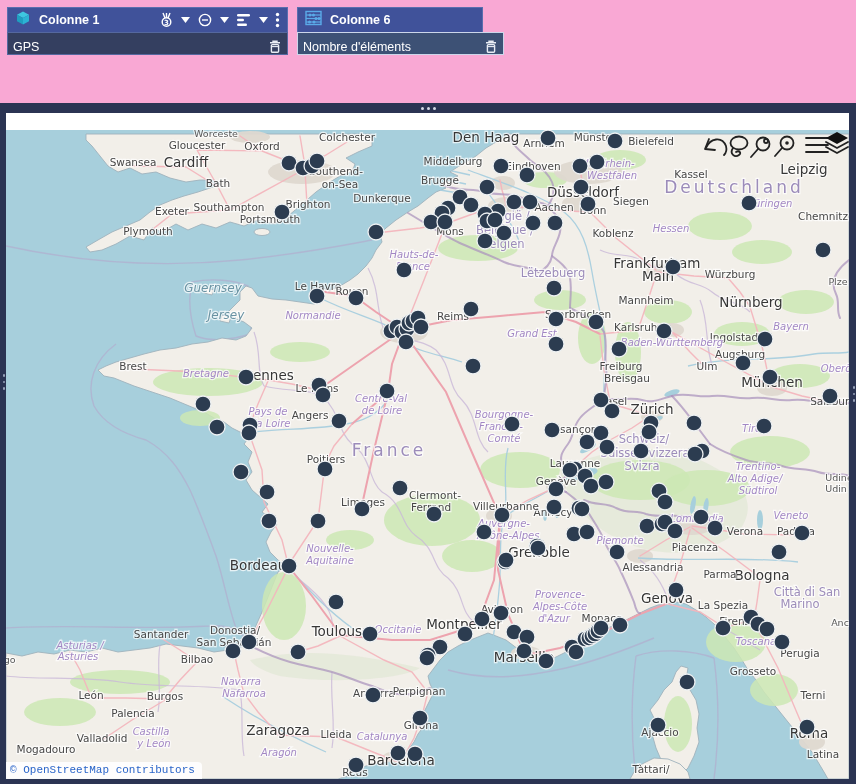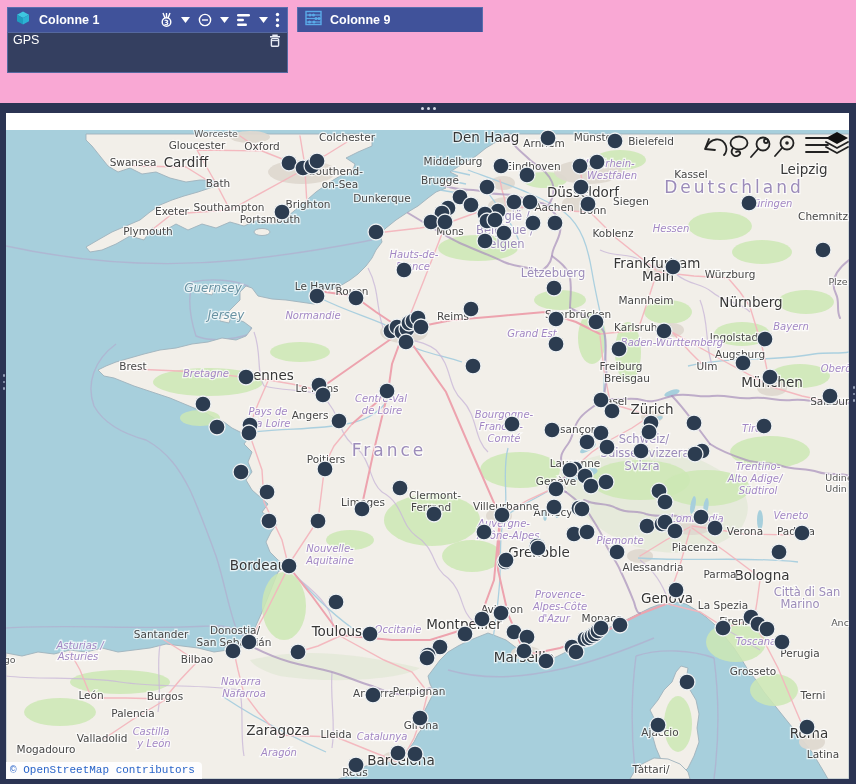--- a/index.html
+++ b/index.html
@@ -14,22 +14,22 @@
   .col3{left:297px;width:207px;}
   .w-header{
     height:25px;background:#40529a;border:1px solid #5a6eae;border-bottom:none;
     display:flex;align-items:center;padding:0 7px;color:#fff;box-sizing:border-box;
   }
   .col3 .w-header{width:186px;}
   .w-title{font-weight:bold;font-size:12.5px;margin-left:8px;white-space:nowrap;}
   .hicons{margin-left:auto;display:flex;align-items:center;gap:7px;}
   .hicons svg{display:block;}
   .w-body{
-    height:41px;background:#343f60;border:1px solid #55689f;
-    display:flex;align-items:flex-start;padding:0 5px;box-sizing:border-box;
+    height:23px;background:#343f60;border:1px solid #55689f;
+    display:flex;align-items:flex-end;padding:0 5px;box-sizing:border-box;
   }
   .col3 .w-body{background:#3d5175;border:1px solid #ccd6ea;}
   .w-input{
     flex:1;background:transparent;border:none;outline:none;color:#fff;
     font-size:12.5px;font-family:"Liberation Sans",sans-serif;padding:0;min-width:0;
   }
   .trash-btn{background:none;border:none;padding:0;margin-left:4px;cursor:pointer;display:flex;}
   
   .divider{position:absolute;left:0;top:103px;width:856px;height:10px;background:#2b3453;
     display:flex;align-items:center;justify-content:center;gap:3px;cursor:row-resize;}
@@ -152,21 +152,31 @@
           <line x1="1" y1="8.5" x2="16" y2="8.5" stroke="#5aaae8" stroke-width="1.2"></line>
           <line x1="1" y1="12" x2="16" y2="12" stroke="#5aaae8" stroke-width="1.2"></line>
           <circle cx="5" cy="5" r="1.5" fill="#5aaae8"></circle>
             <circle cx="8.5" cy="5" r="1.5" fill="#5aaae8"></circle>
           <circle cx="11" cy="8.5" r="1.5" fill="#5aaae8"></circle>
             <circle cx="14" cy="8.5" r="1.5" fill="#5aaae8"></circle>
           <circle cx="4.5" cy="12" r="1.5" fill="#5aaae8"></circle>
             <circle cx="9" cy="12" r="1.5" fill="#5aaae8"></circle>
         </svg>
       </span>
-      <span class="w-title">Colonne 9</span>
+      <span class="w-title">Colonne 6</span>
+    </div>
+    <div class="w-body">
+      <input class="w-input" value="Nombre d'éléments" style="">
+      <button class="trash-btn">
+        <svg width="14" height="15" viewBox="0 0 14 15">
+          <path d="M2,3.8 H12 M5,3.8 V2.2 H9 V3.8" stroke="#e8ecf4" stroke-width="1.4" fill="none"></path>
+          <rect x="3.4" y="5.6" width="7.2" height="7.6" rx="1" fill="none" stroke="#e8ecf4" stroke-width="1.4"></rect>
+          <line x1="3.4" y1="7.6" x2="10.6" y2="7.6" stroke="#e8ecf4" stroke-width="1.1"></line>
+        </svg>
+      </button>
     </div>
   </div>
 </div>
 
 <div class="divider">
     <i></i>
     <i></i>
     <i></i>
   </div>
 

